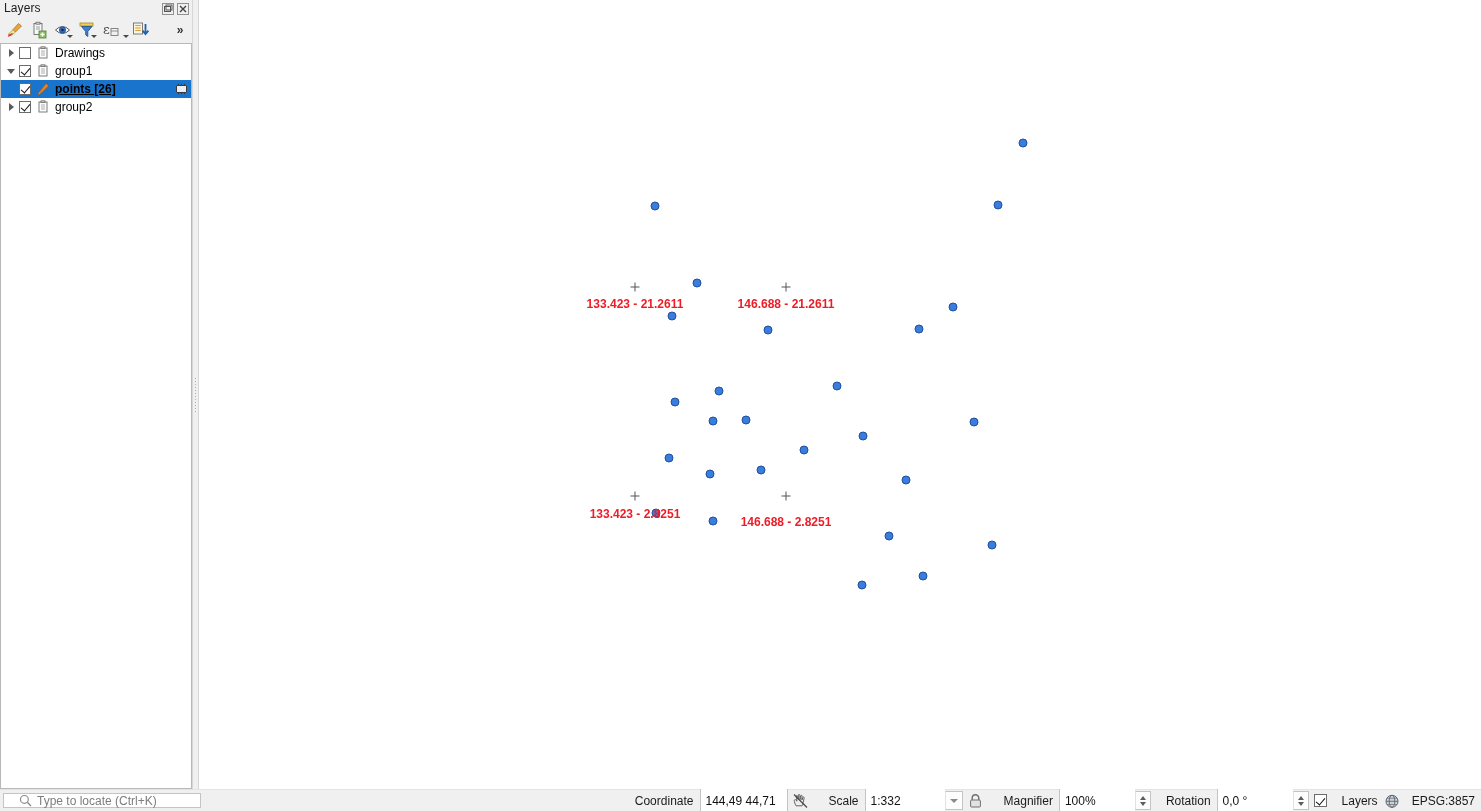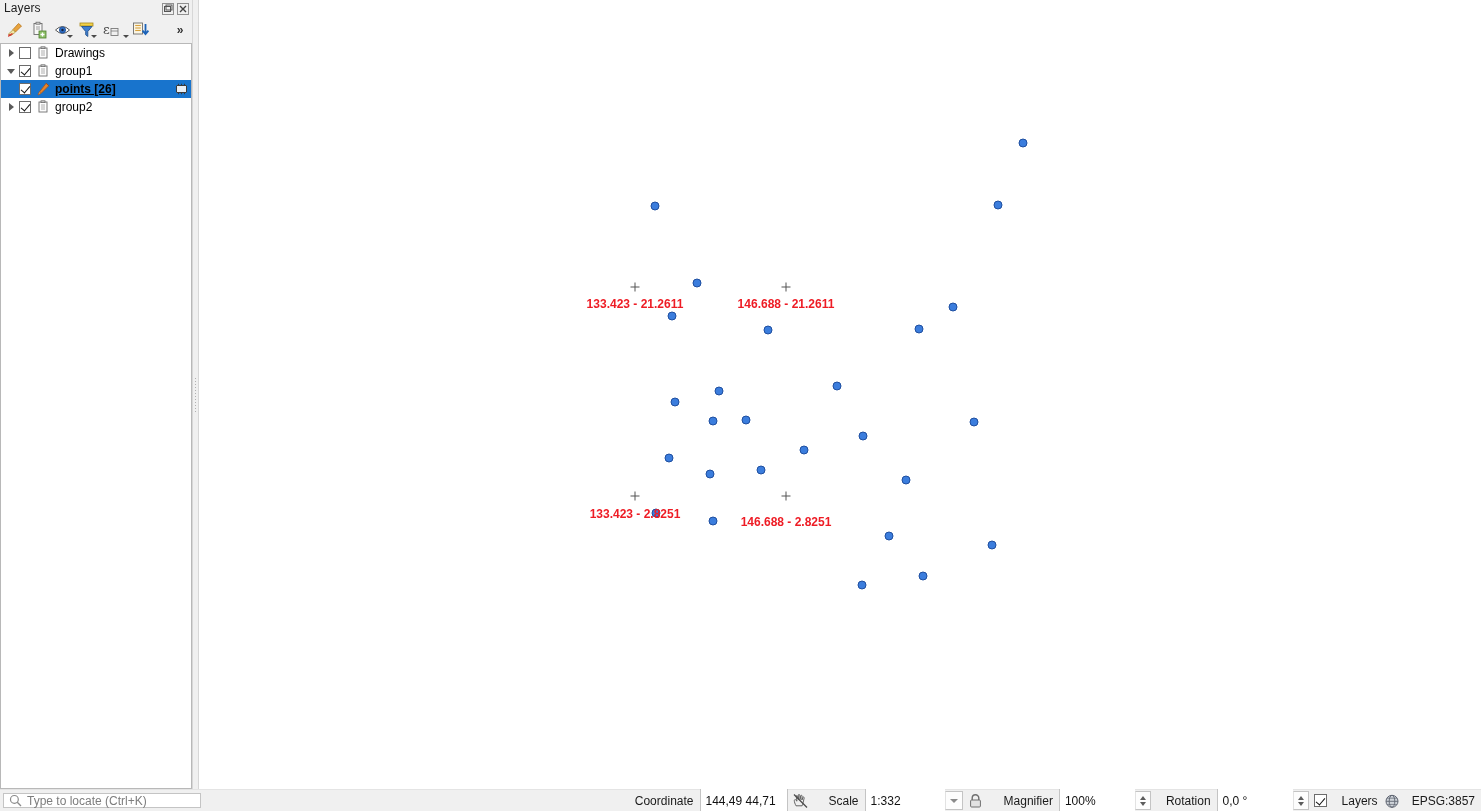--- a/index.html
+++ b/index.html
@@ -279,21 +279,21 @@
     border-top: 1px solid #e4e4e4;
     box-sizing: border-box;
   }
   .locator {
     width: 198px;
     height: 15px;
     background: #ffffff;
     border: 1px solid #c4c4c4;
     display: flex;
     align-items: center;
-    padding-left: 5px;
+    padding-left: 15px;
     box-sizing: border-box;
     gap: 5px;
     margin-left: 1px;
   }
   .locator-ph {
     color: #7d7d7d;
     font-size: 12px;
   }
   .status-spacer { flex: 1 1 auto; }
   .status-label {

